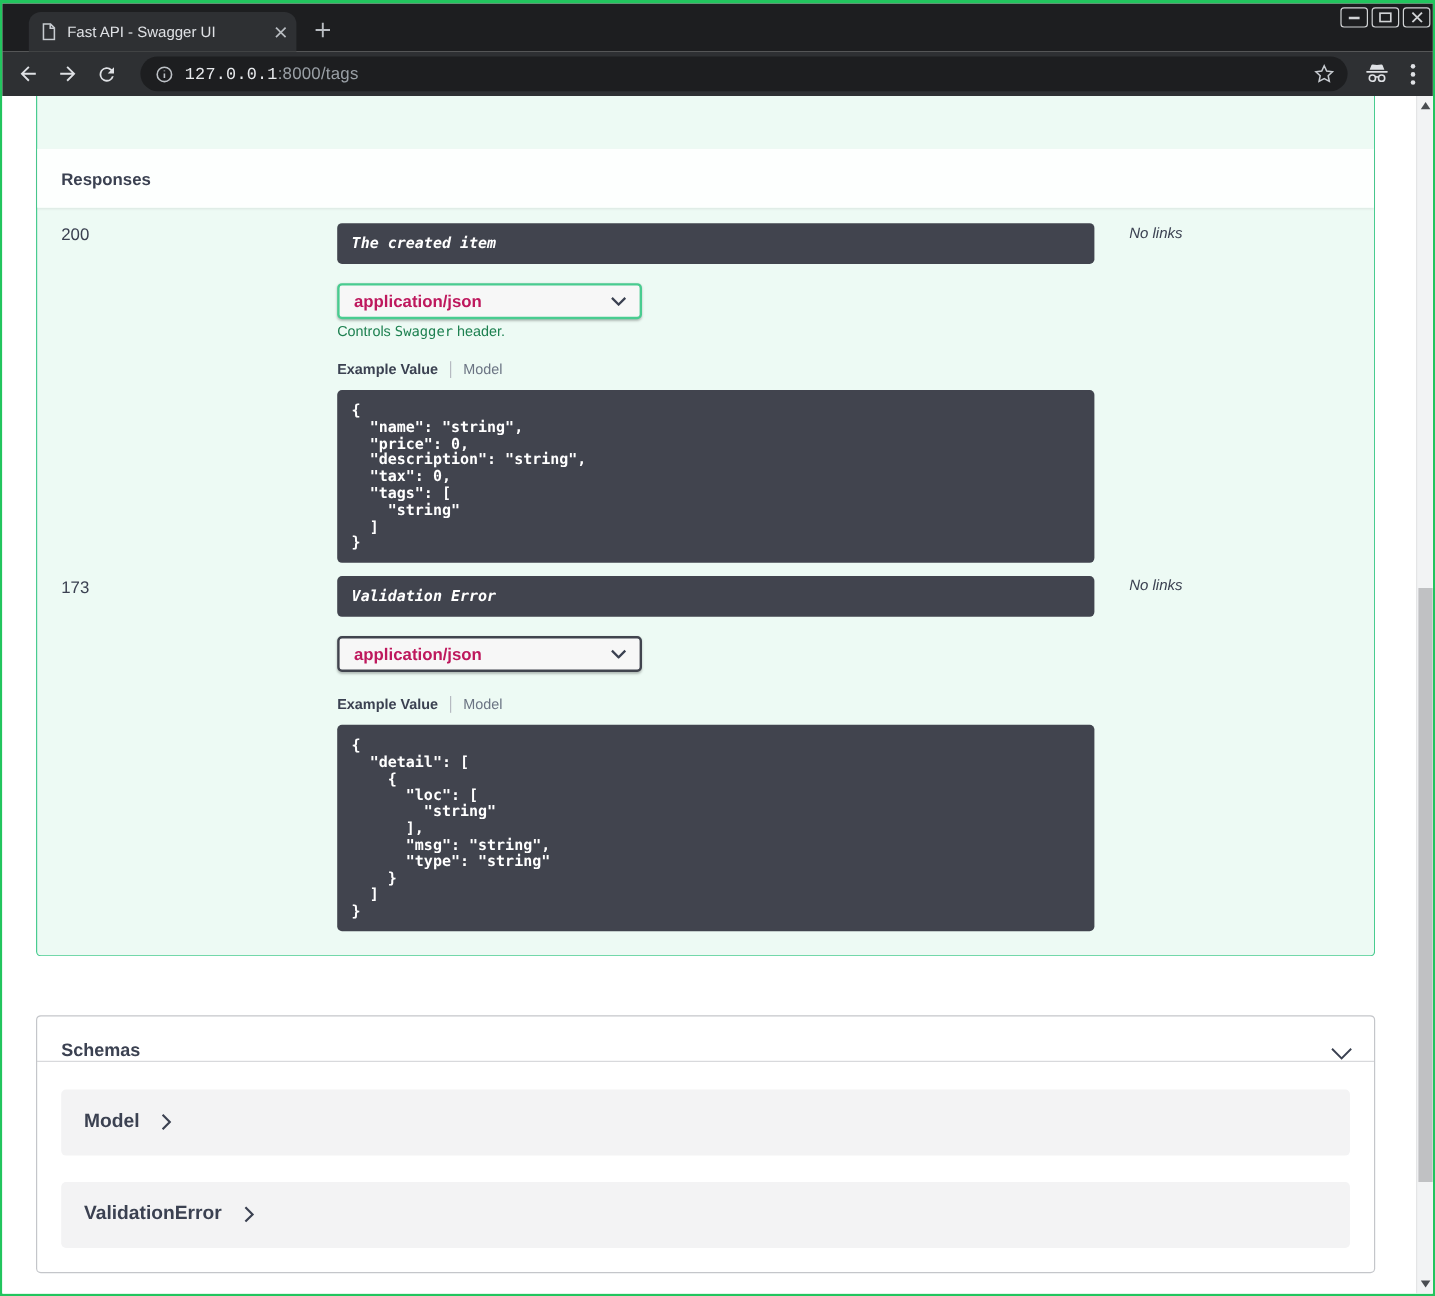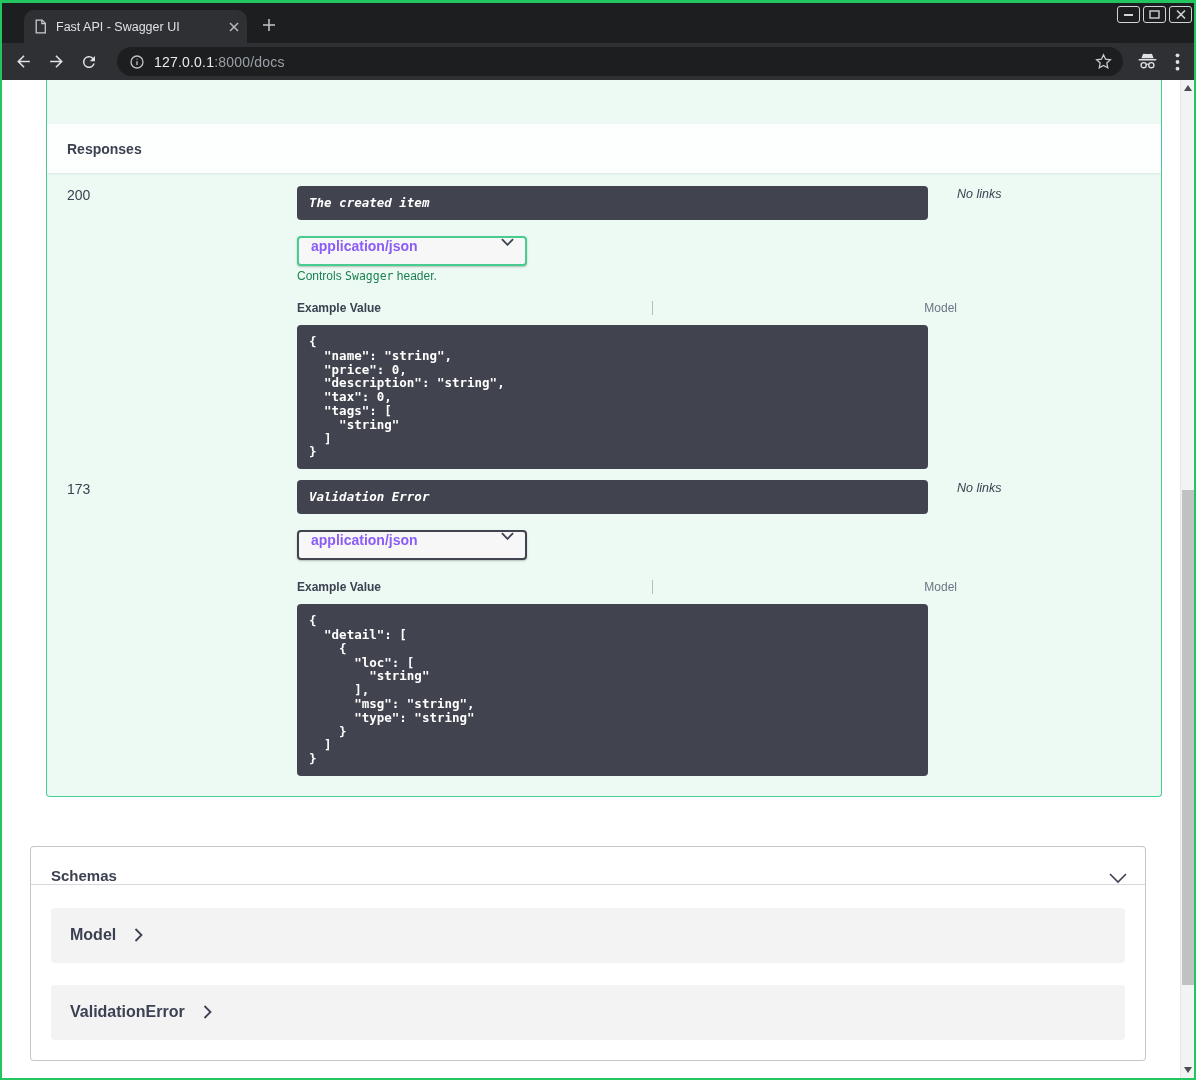--- a/index.html
+++ b/index.html
@@ -19,39 +19,39 @@
   .new-tab { position:absolute; left:256px; top:50%; margin-top:-9px; width:22px; height:22px; }
   .win-controls { position:absolute; right:2px; top:3px; display:flex; gap:3px; }
   .win-btn { width:23px; height:17px; border:1px solid #d2d4d6; border-radius:3px;
              display:flex; align-items:center; justify-content:center; }
 
   .toolbar { height:37px; background:#2e3033; flex:none; display:flex; align-items:center; padding:0 10px; }
   .nav-ic { width:22px; height:22px; margin-right:11px; display:flex; align-items:center; justify-content:center; }
   .url-pill { flex:1; height:29px; background:#1d1e20; border-radius:15px;
               display:flex; align-items:center; padding:0 10px 0 12px; margin:0 13px 0 6px; }
   .url-text { margin-left:9px; font-size:14px; letter-spacing:.2px; }
-  .url-host { color:#e8eaed; } .url-rest { color:#9aa0a6; }
+  .url-host { color:#e8eaed;font-family:Liberation Mono, monospace; } .url-rest { color:#9aa0a6; }
   .pill-spacer { flex:1; }
   .tb-right { display:flex; align-items:center; gap:16px; margin-right:4px; }
 
   
   .content { flex:1; position:relative; background:#fff; overflow:hidden; }
   .page { position:absolute; left:0; top:0; right:14px; bottom:0; overflow:hidden; background:#fff; }
 
   
   .scrollbar { position:absolute; right:0; top:0; width:14px; bottom:0;
                background:#f2f3f4; border-left:1px solid #e4e5e6; }
   .sb-arrow { position:absolute; left:0; width:14px; height:16px; display:flex; align-items:center; justify-content:center; }
   .sb-up { top:0; } .sb-down { bottom:0; }
   .tri-up { width:0; height:0; border-left:4px solid transparent; border-right:4px solid transparent; border-bottom:6px solid #4a4d51; }
   .tri-down { width:0; height:0; border-left:4px solid transparent; border-right:4px solid transparent; border-top:6px solid #4a4d51; }
   .sb-thumb { position:absolute; left:1px; width:12px; top:410px; height:495px; background:#c0c1c3; }
 
   
-  .opblock { margin-left:44px; width:1116px; background:#edfaf4;
+  .opblock { margin-left:28px; width:1116px; background:#edfaf4;
              border:1px solid #49cc90; border-top:none; border-radius:0 0 4px 4px; }
   .ob-spacer { height:44px; }
   .sec-header { height:49px; background:rgba(255,255,255,.88); box-shadow:0 1px 2px rgba(0,0,0,.08);
                 display:flex; align-items:center; padding:0 20px;
                 font-size:14px; font-weight:bold; color:#3b4151; }
   .resp-wrap { padding:0 20px 20px; }
 
   .thead { display:flex; align-items:baseline; margin-top:34px; padding-bottom:10px;
            border-bottom:1px solid rgba(59,65,81,.25); color:#3b4151; }
   .col-code { width:230px; } .col-desc { width:660px; } .col-links { flex:1; }
@@ -61,32 +61,32 @@
   .trow { display:flex; align-items:flex-start; padding-top:13px; }
   .trow + .trow { padding-top:11px; }
   .cell-code { width:230px; font-size:14px; color:#3b4151; padding-top:1px; }
   .cell-desc { width:660px; }
   .cell-links { flex:1; font-size:12.5px; font-style:italic; color:#3b4151; padding-top:1px; }
 
   .desc-box { width:631px; background:#41444e; border-radius:4px; padding:10px 12px;
               color:#fff; font-family:"DejaVu Sans Mono", monospace;
               font-size:12.5px; line-height:14px; font-weight:bold; font-style:italic; }
 
-  .mselect { margin-top:16px; width:230px; height:30px; background:#f7f7f7; border-radius:4px;
-             display:flex; align-items:flex-start; padding:0 11px 0 12px;
-             font-size:14px; font-weight:bold; color:#8b5cf6;
+  .mselect { margin-top:16px; width:254px; height:30px; background:#f7f7f7; border-radius:4px;
+             display:flex; align-items:center; padding:0 11px 0 12px;
+             font-size:14px; font-weight:bold; color:#be185d;
              box-shadow:0 1px 2px rgba(0,0,0,.25); cursor:pointer; }
   .mselect.accept { border:2px solid #49cc90; }
   .mselect.plain  { border:2px solid #41444e; }
   .mselect .chev { margin-left:auto; display:flex; }
 
   .accept-note { margin-top:3px; font-size:12px; color:#1d8050; line-height:14px; }
   .accept-note .mono { font-family:"DejaVu Sans Mono", monospace; font-size:11.5px; }
 
-  .tabs { display:flex; align-items:center; height:15px;justify-content:space-between; }
+  .tabs { display:flex; align-items:center; height:15px; }
   .tabs-200 { margin-top:17px; } .tabs-422 { margin-top:19px; }
   .tab-example { font-size:12px; font-weight:bold; color:#3b4151; cursor:pointer; }
   .tab-sep { width:1px; height:14px; background:#b6bac1; margin:0 10px; }
   .tab-model { font-size:12px; color:#6b7483; cursor:pointer; }
 
   .code-block { margin-top:10px; width:631px; background:#41444e; border-radius:4px; padding:10px 12px; }
   .code-block pre { font-family:"DejaVu Sans Mono", monospace; font-size:12.5px; font-weight:bold;
                     line-height:13.8px; color:#fff; white-space:pre; }
 
   
@@ -166,21 +166,21 @@
       </svg>
     </span>
     <div class="url-pill">
       <span class="icon-btn">
         <svg width="16" height="16" viewBox="0 0 24 24" fill="none" stroke="#bdc1c6" stroke-width="2">
           <circle cx="12" cy="12" r="9"></circle>
             <line x1="12" y1="11" x2="12" y2="16.5"></line>
             <line x1="12" y1="7" x2="12" y2="8.2"></line>
         </svg>
       </span>
-      <span class="url-text"><span class="url-host">127.0.0.1</span><span class="url-rest">:8000/docs</span></span>
+      <span class="url-text"><span class="url-host">127.0.0.1</span><span class="url-rest">:8000/tags</span></span>
       <span class="pill-spacer"></span>
       <span class="icon-btn">
         <svg width="19" height="19" viewBox="0 0 24 24" fill="none" stroke="#c7cbd0" stroke-width="1.6">
           <path d="M12 3.5l2.6 5.6 6.1.7-4.5 4.2 1.2 6L12 17l-5.4 3 1.2-6-4.5-4.2 6.1-.7z"></path>
         </svg>
       </span>
     </div>
     <div class="tb-right">
       <span class="icon-btn">
         <svg width="23" height="23" viewBox="0 0 24 24" fill="#dfe1e5">

